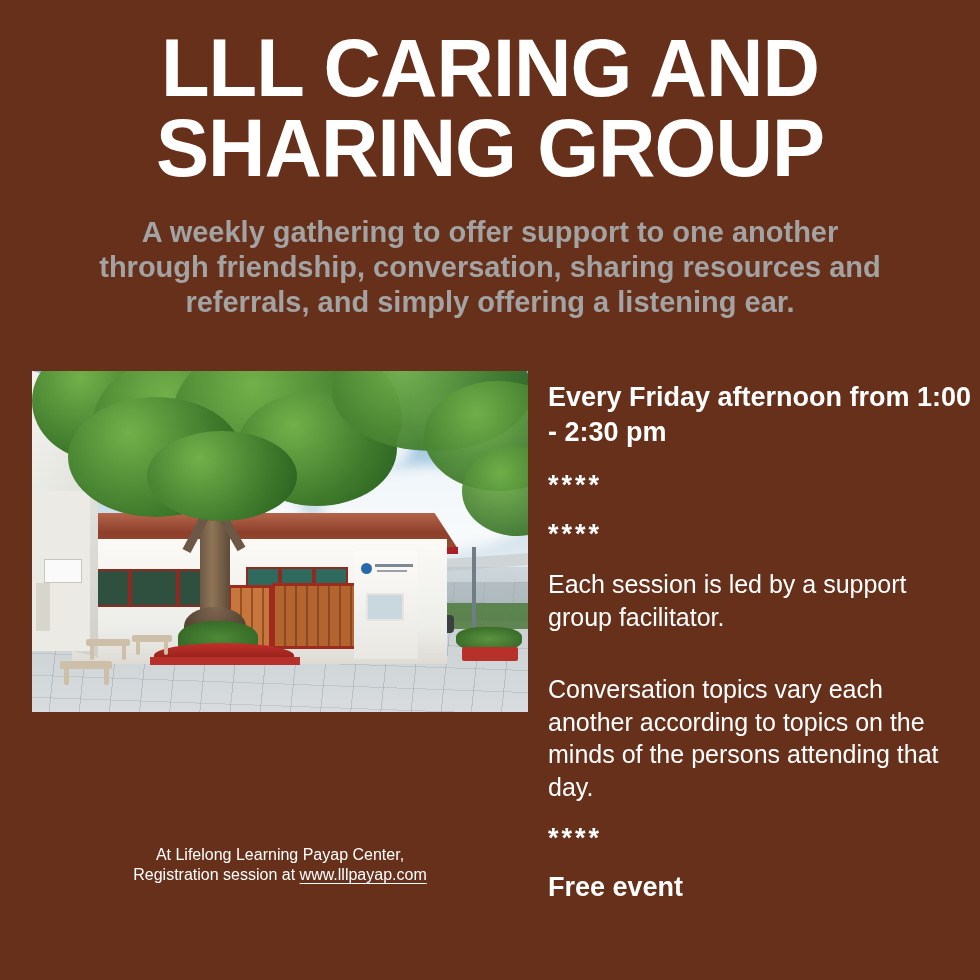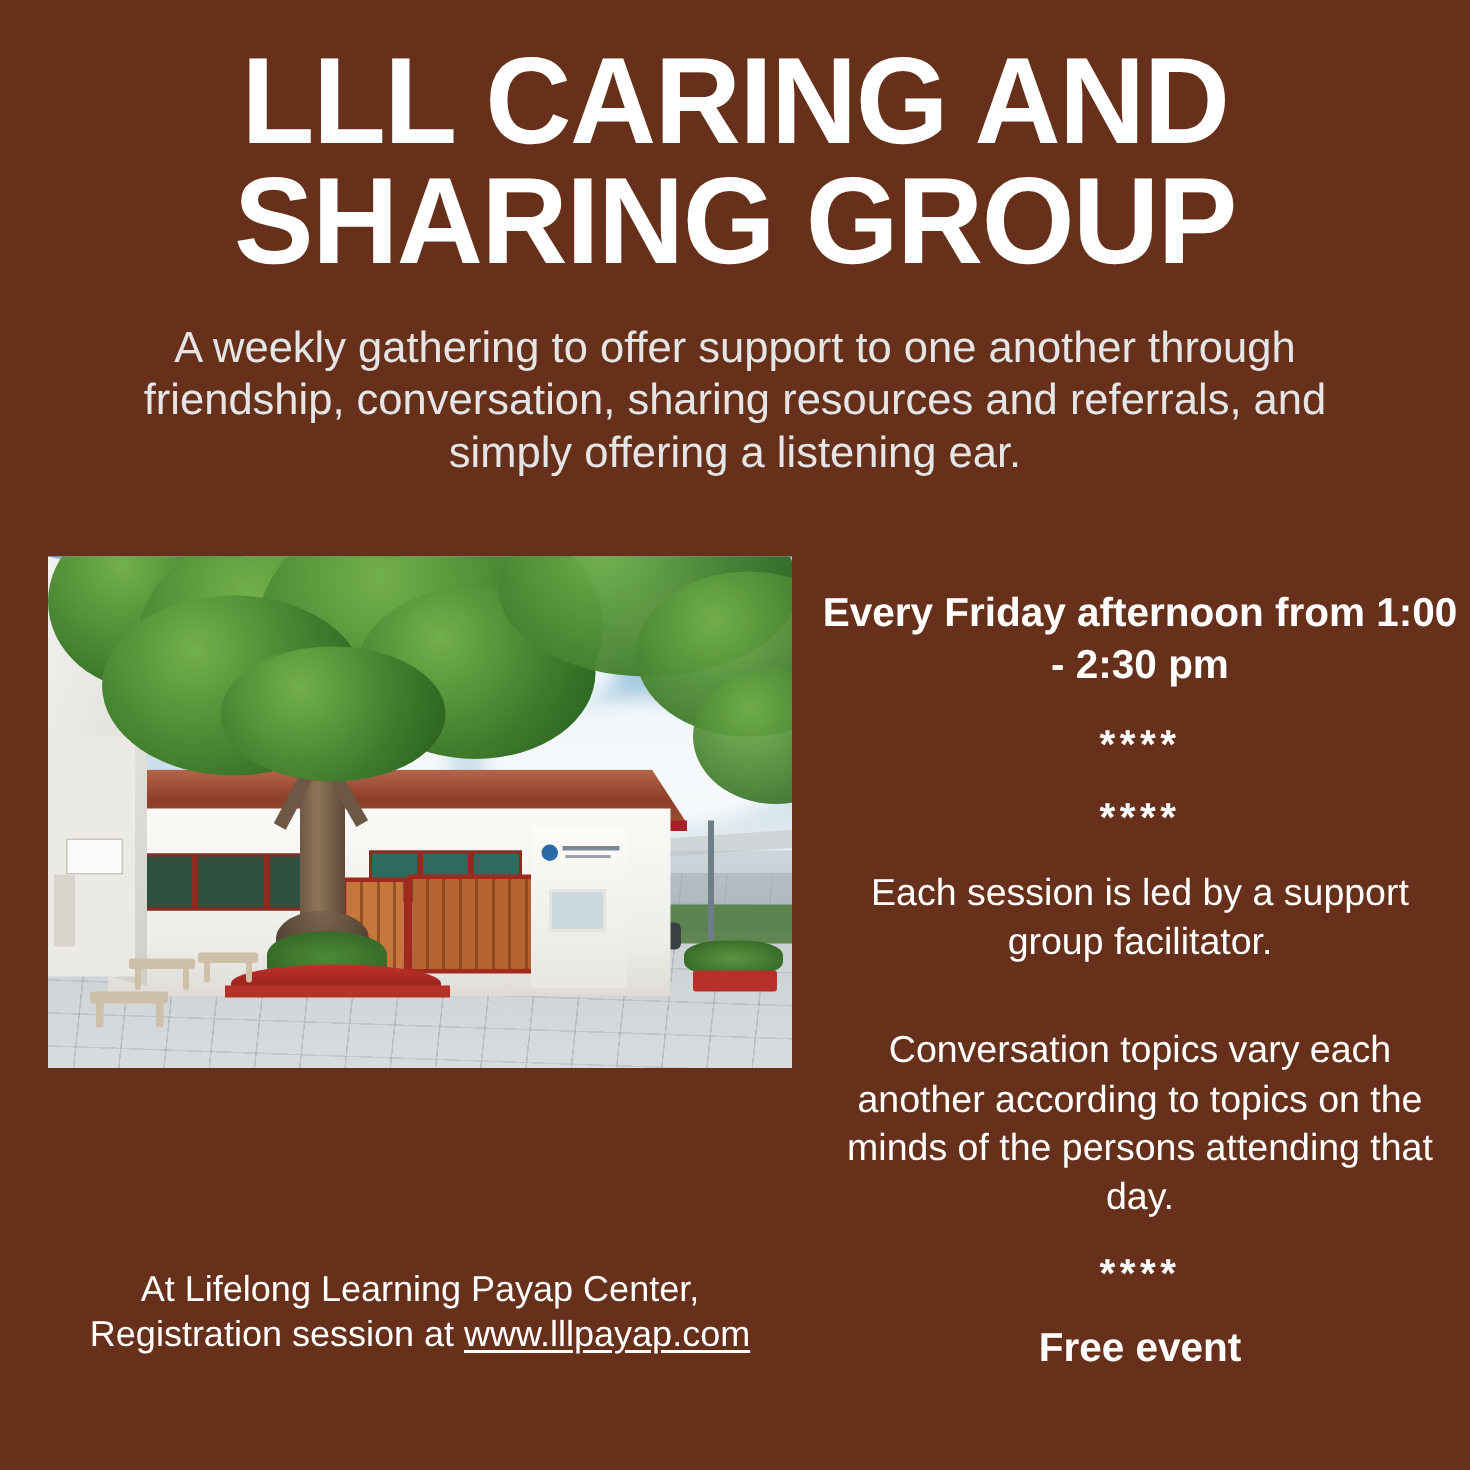--- a/index.html
+++ b/index.html
@@ -37,22 +37,22 @@
     margin: 0;
     padding: 0 60px;
     color: #ffffff;
     transform: scaleX(0.97);
   }
   .poster-subtitle {
     margin: 26px auto 0;
     width: 790px;
     font-size: 29px;
     line-height: 1.22;
-    font-weight: 400;
-    color: #e5e5e5;
+    font-weight: 700;
+    color: #a3a3a3;
   }
 
   
   .left-col {
     position: absolute;
     left: 32px;
     top: 371px;
     width: 496px;
   }
 
@@ -261,38 +261,37 @@
     background: #3c3f42; border-radius: 4px;
   }
 
   
   .footer {
     position: absolute;
     left: 12px;
     top: 845px;
     width: 536px;
     text-align: center;
-    font-size: 24px;
+    font-size: 16px;
     line-height: 1.26;
   }
   .footer-line { display: block; }
   .footer-url {
     color: #ffffff;
     text-decoration: underline;
     text-underline-offset: 3px;
     margin-top: 36px;
   }
 
   
   .right-col {
     position: absolute;
     left: 548px;
-    top: 391px;
+    top: 380px;
     width: 424px;
-    text-align: center;
   }
   .rc-heading {
     font-size: 27px;
     font-weight: bold;
     line-height: 1.3;
     margin: 0;
   }
   .rc-sep {
     font-size: 27px;
     font-weight: bold;

